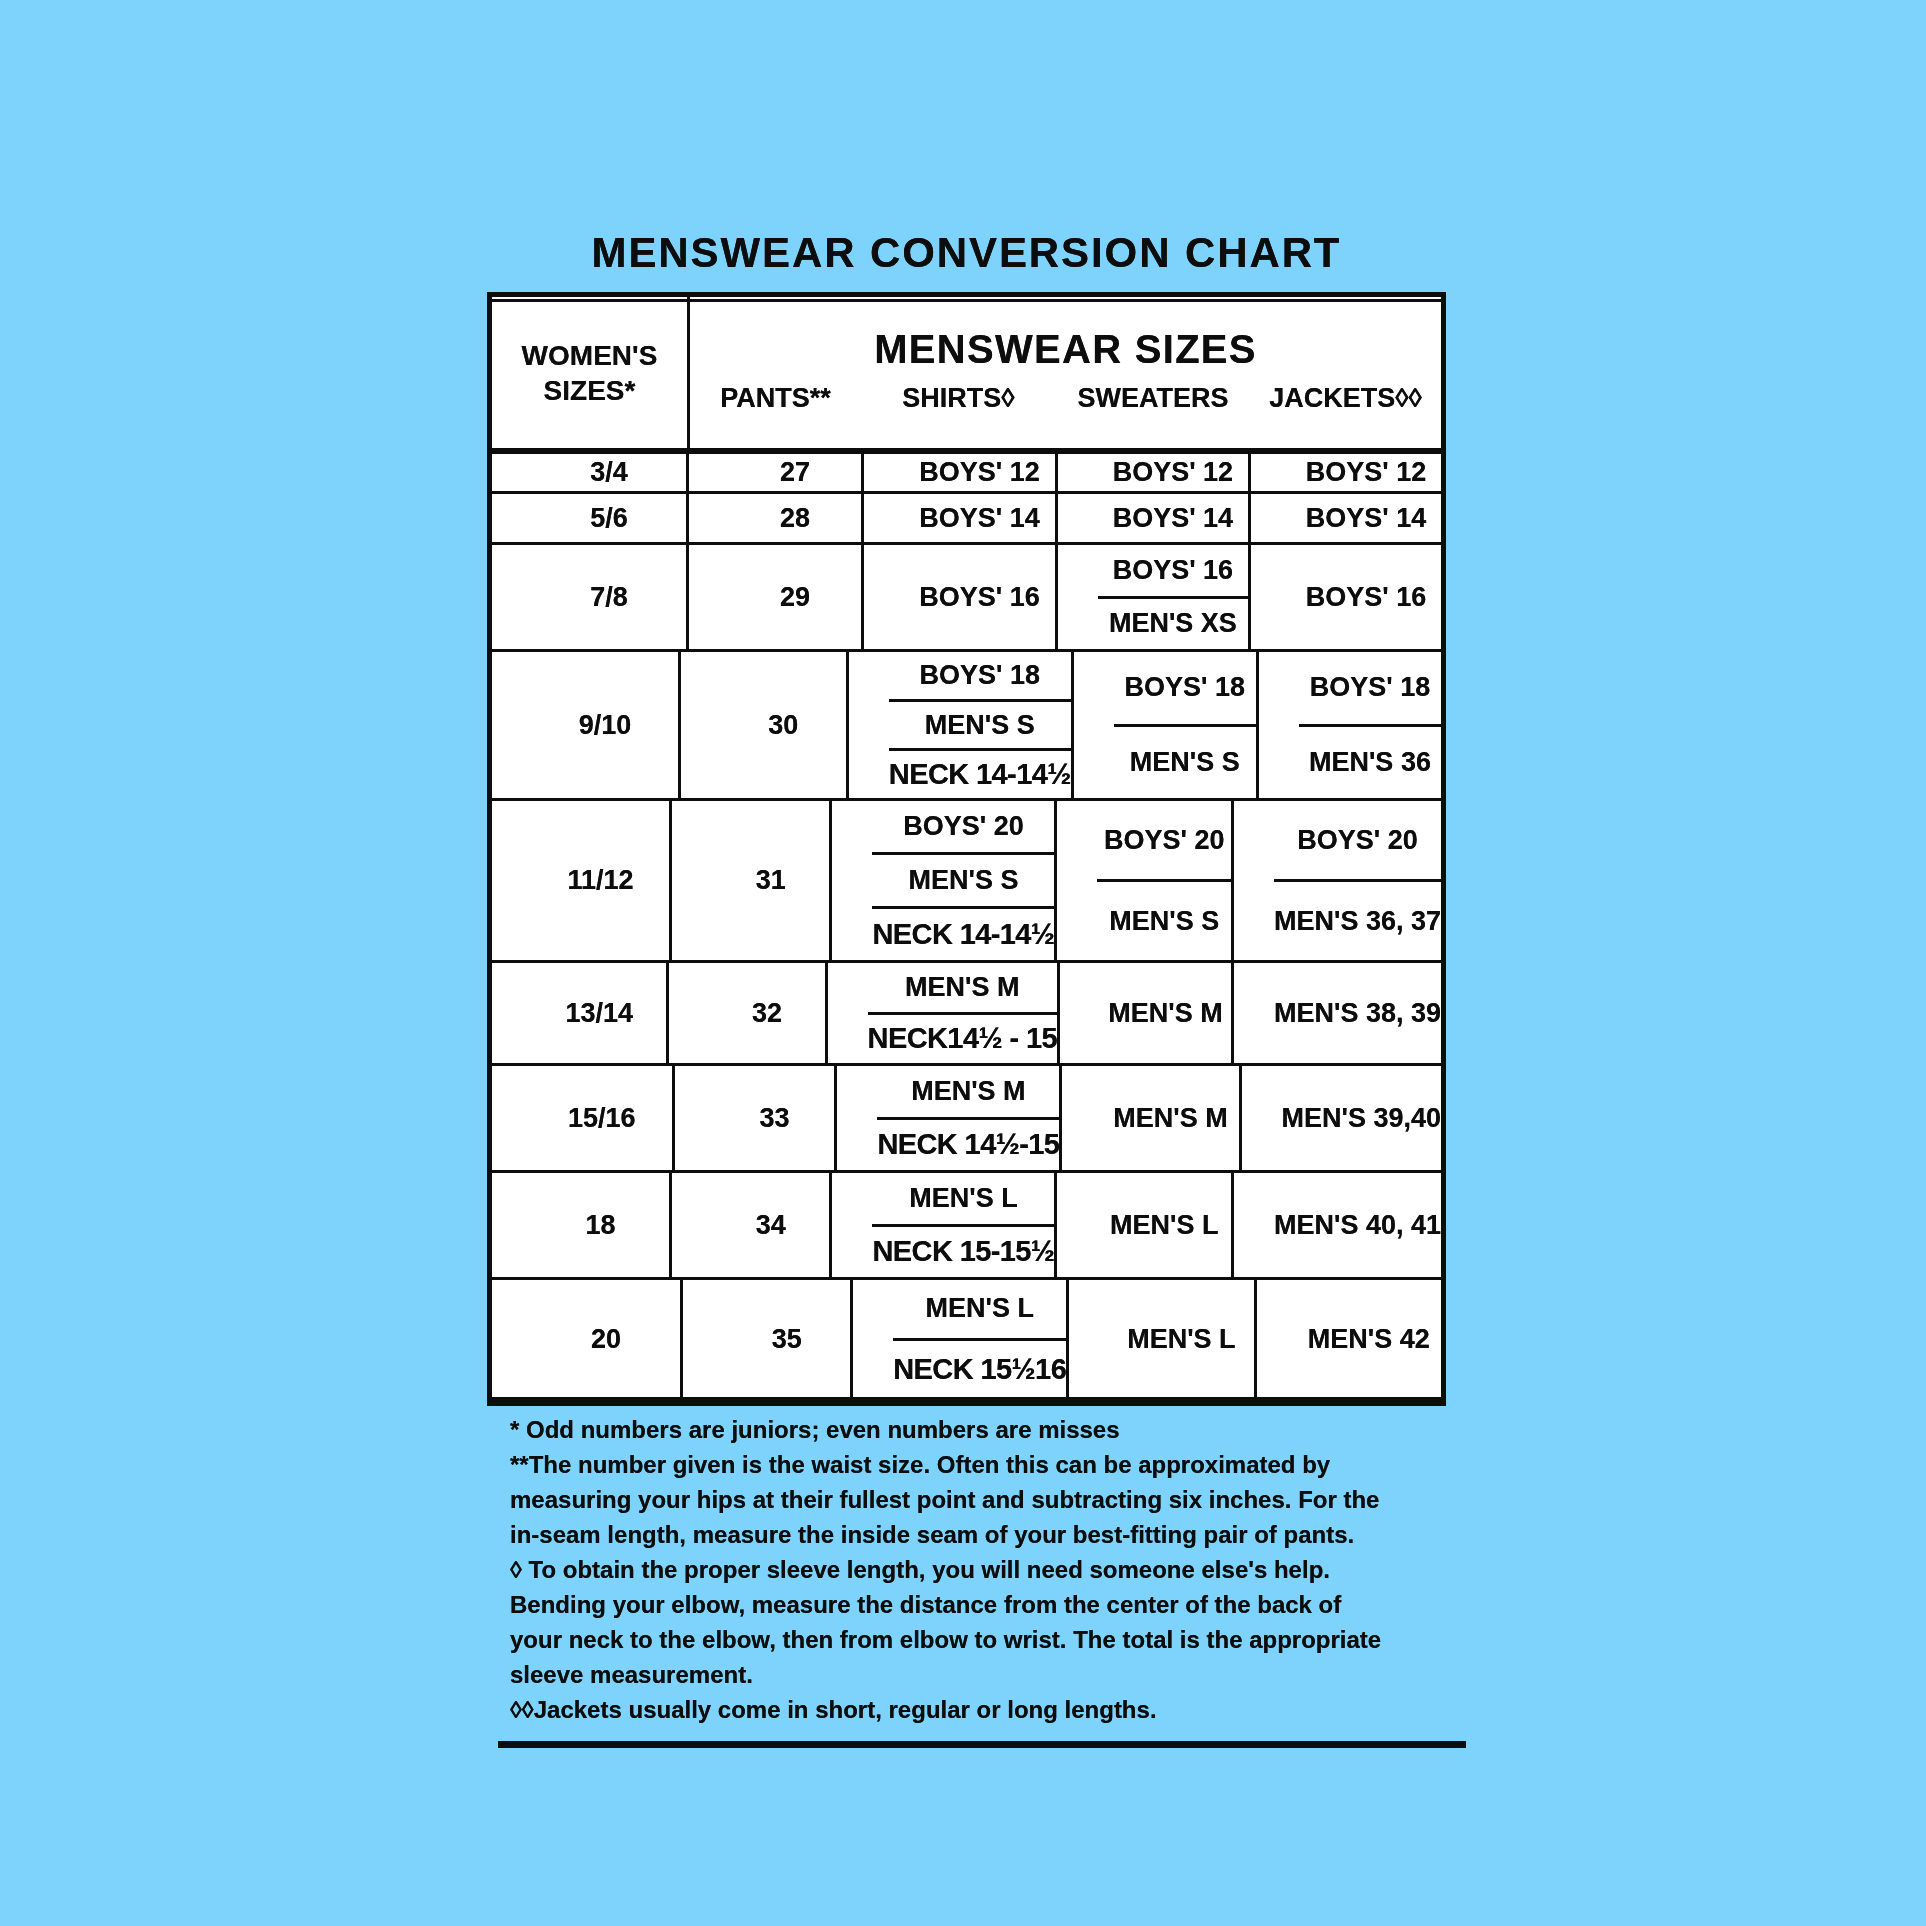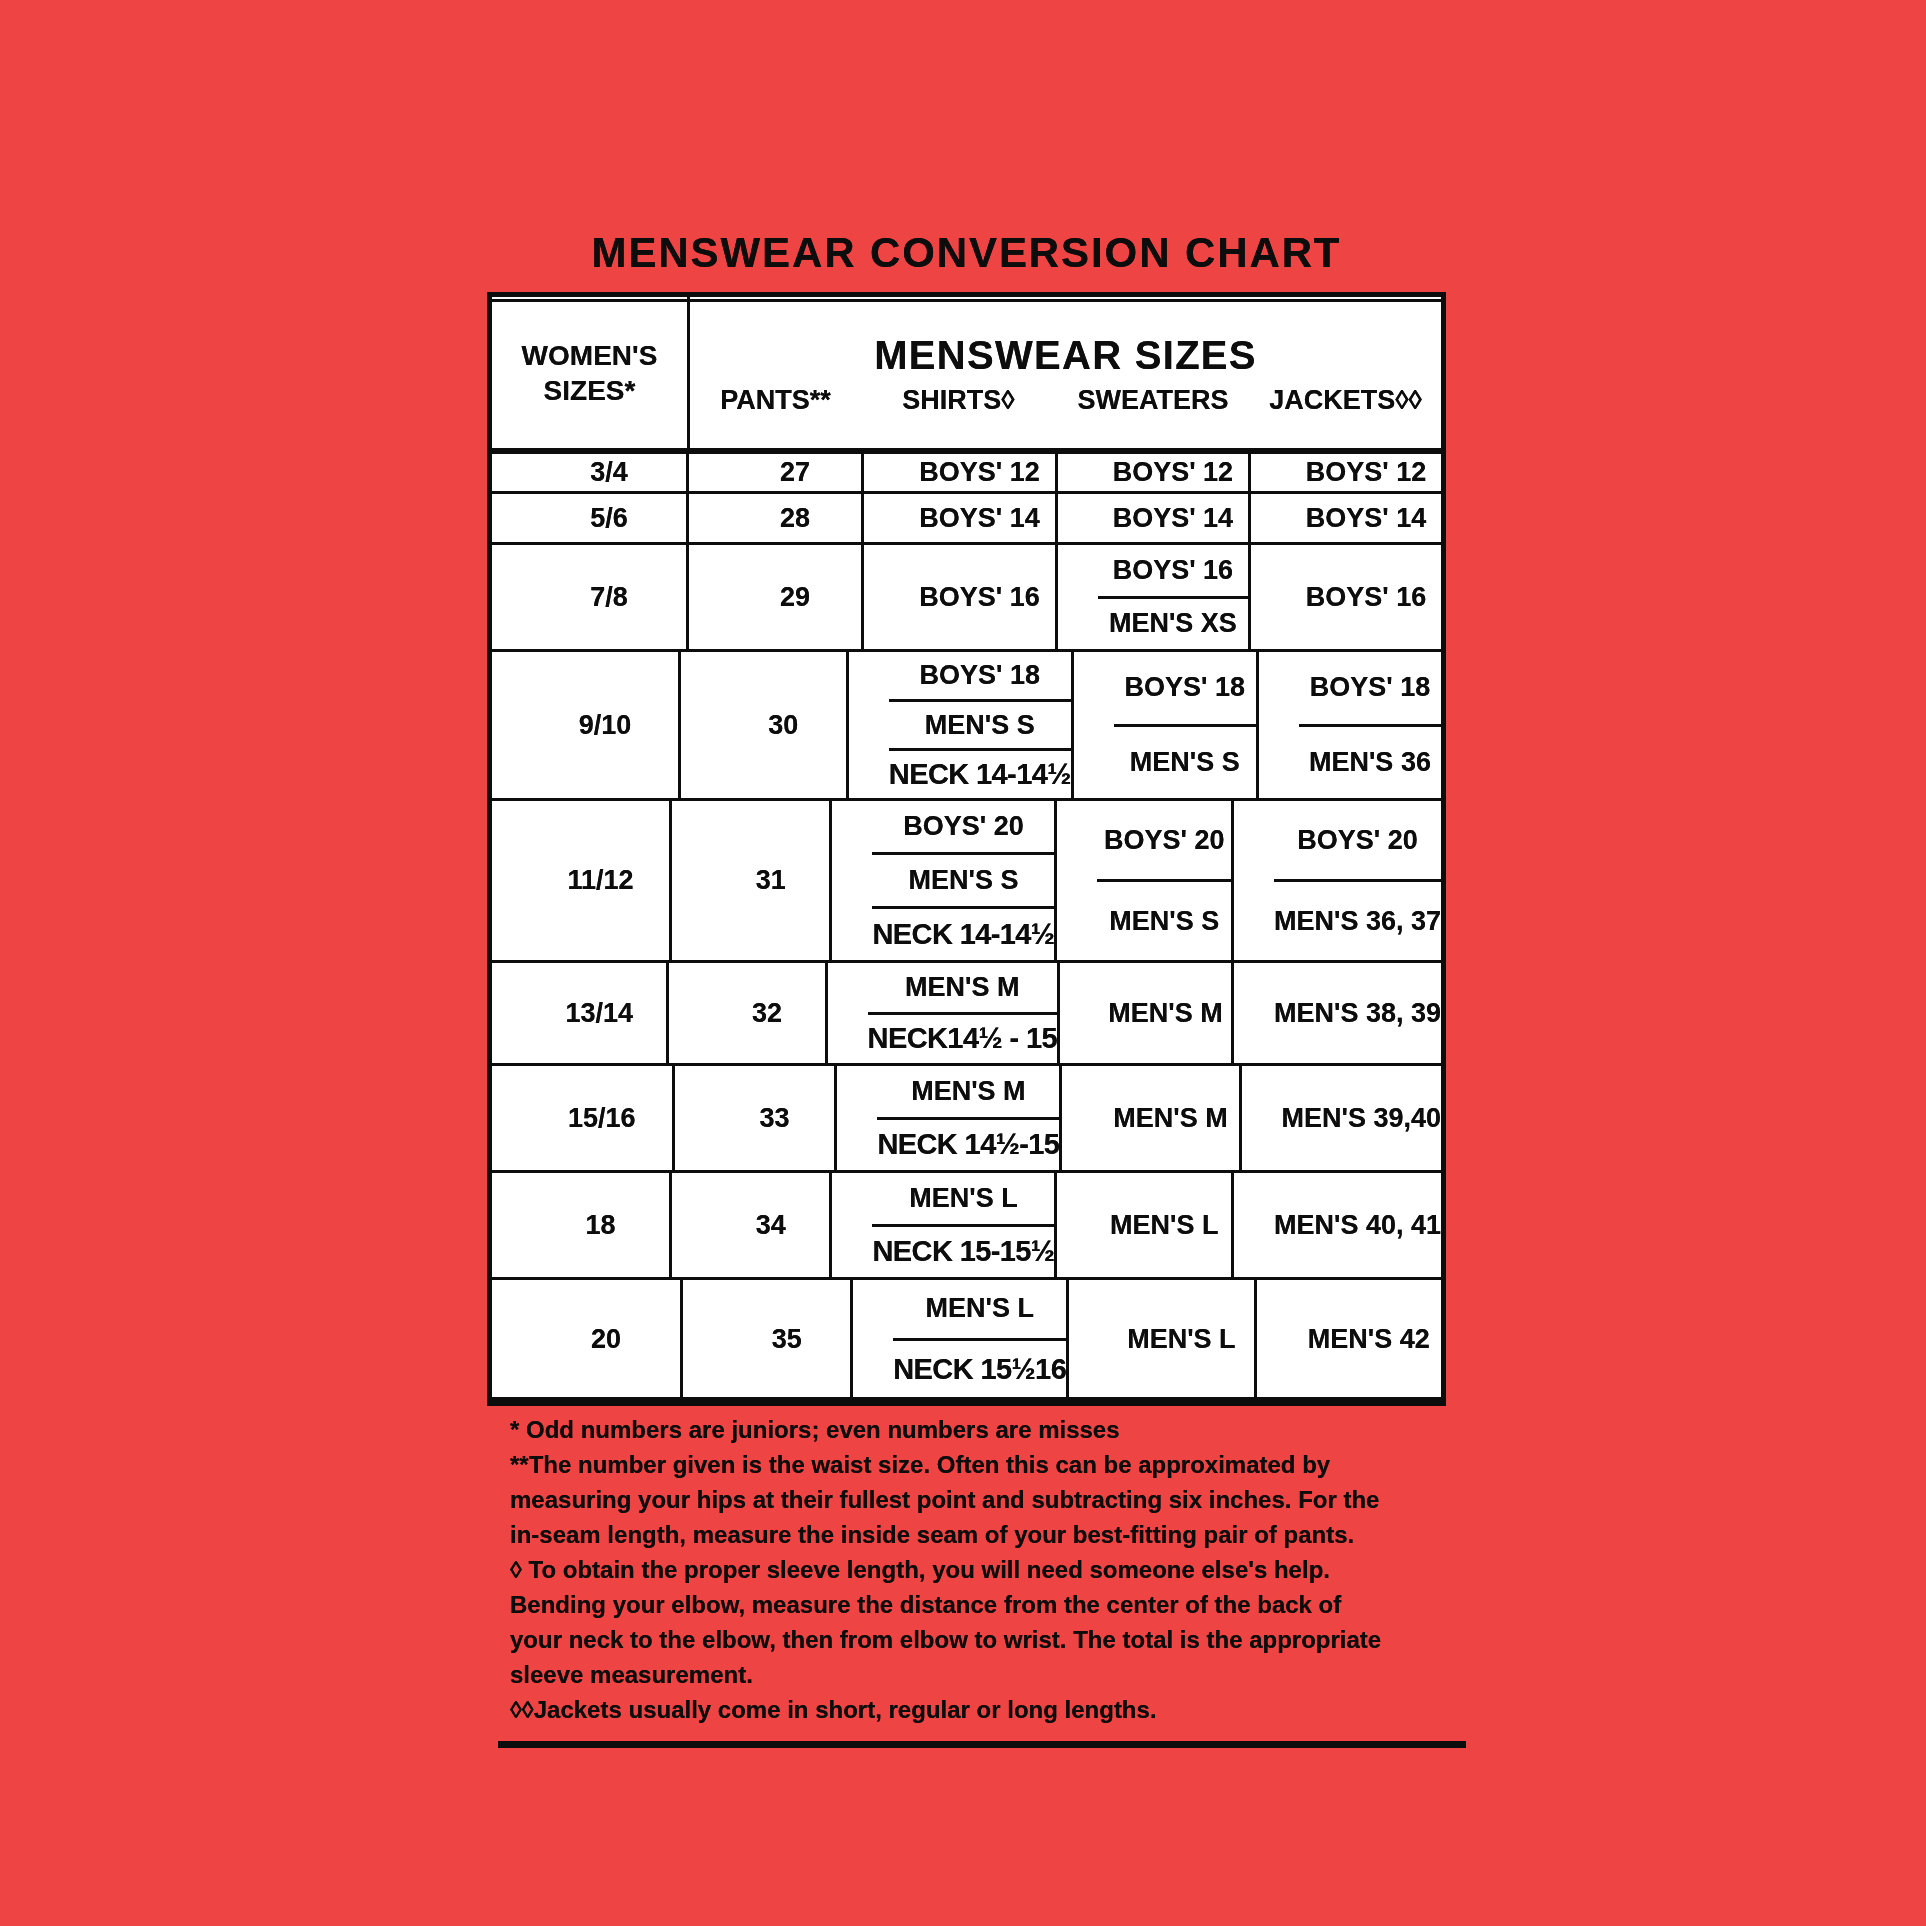--- a/index.html
+++ b/index.html
@@ -1,17 +1,17 @@
 <!DOCTYPE html>
 <html style="font-size:10.3px"><head>
 <meta charset="utf-8">
 <style>
   html,body{margin:0;padding:0;background:#fff;}
   .page{
-    position:relative;width:1926px;height:1926px;background:#ef4444;overflow:hidden;
+    position:relative;width:1926px;height:1926px;background:#7dd3fc;overflow:hidden;
     font-family:"Liberation Sans","DejaVu Sans",sans-serif;color:#0d0d0d;
   }
   .title{
     position:absolute;left:487px;top:229px;width:959px;margin:0;
     text-align:center;font-size:42px;font-weight:bold;letter-spacing:1.9px;
     white-space:nowrap;text-shadow:0 0 0.6px rgba(0,0,0,.85);
   }
   .table{
     position:absolute;left:487px;top:292px;width:959px;height:1114px;
     box-sizing:border-box;border:5.1px solid #0d0d0d;border-bottom-width:9px;
@@ -27,21 +27,21 @@
   .h-left{
     width:199px;box-sizing:border-box;border-right:3.9px solid #0d0d0d;
     display:flex;align-items:center;justify-content:center;text-align:center;
     font-size:28px;font-weight:bold;line-height:1.25;padding:0 19px;
   }
   .h-right{flex:1;display:flex;flex-direction:column;}
   .h-title{
     flex:1;display:flex;align-items:center;justify-content:center;
     font-size:40px;font-weight:bold;letter-spacing:1.3px;padding-top:28px;white-space:nowrap;
   }
-  .h-cols{display:flex;height:48px;align-items:flex-start;padding-bottom:15px;}
+  .h-cols{display:flex;height:48px;align-items:center;padding-bottom:26px;}
   .h-col{
     box-sizing:border-box;text-align:center;font-size:27px;font-weight:bold;white-space:nowrap;
   }
   .w2{width:171px;} .w3{width:195px;} .w4{width:194px;} .w5{width:191px;}
   .row{display:flex;box-sizing:border-box;border-bottom:3.9px solid #0d0d0d;}
   .row:last-child{border-bottom:none;}
   .cell{
     box-sizing:border-box;border-right:3.9px solid #0d0d0d;
     display:flex;align-items:center;justify-content:center;
     font-size:27px;font-weight:bold;white-space:nowrap;margin-left:40px;

